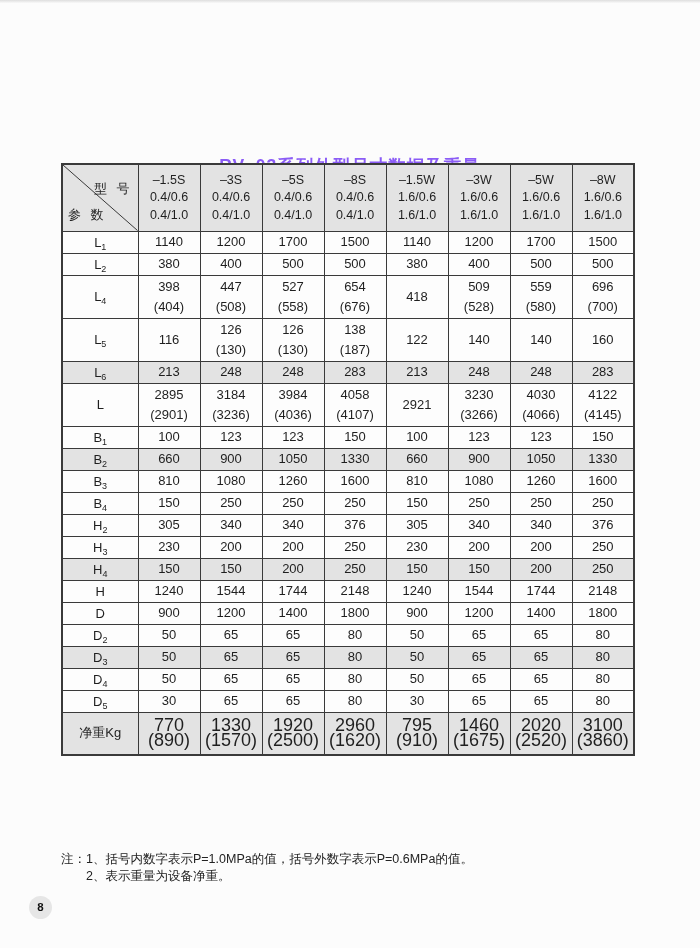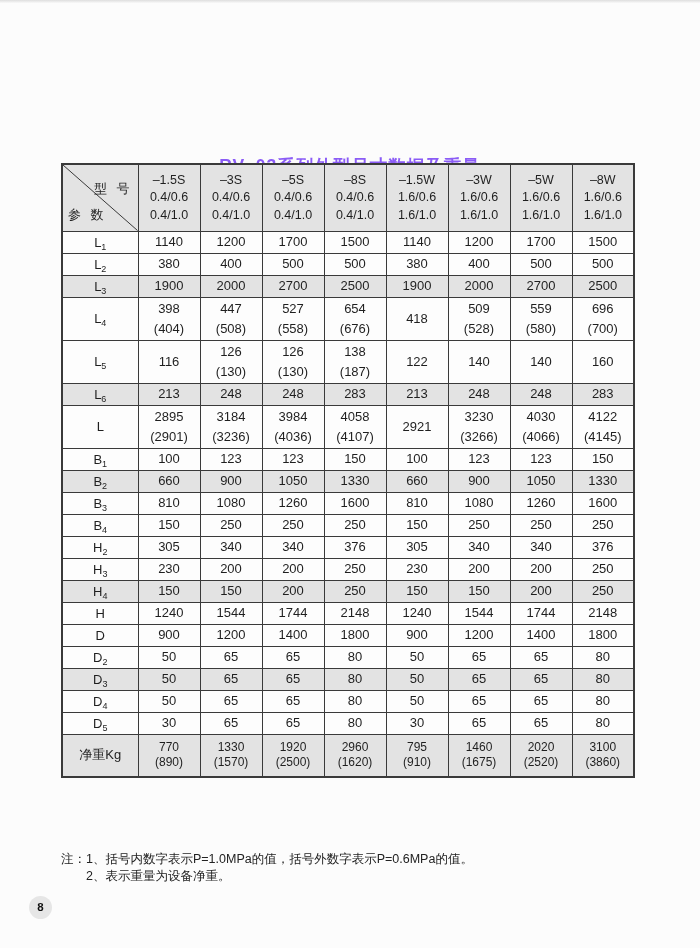--- a/index.html
+++ b/index.html
@@ -73,21 +73,21 @@
   .spec-table thead th.model-col {
     white-space: pre-line;
     line-height: 17.5px;
     font-size: 12.5px;
   }
 
   .spec-table tbody td {
     white-space: pre-line;
     line-height: 20px;
   }
-  .spec-table tbody tr.tight td { line-height: 15px; font-size: 12px; }
+  .spec-table tbody tr.tight td { line-height: 15px; font-size: 18px; }
   .spec-table tbody th.row-label { font-size: 13px; }
   .spec-table tbody th.row-label sub {
     font-size: 9px;
     vertical-align: -3px;
     line-height: 0;
   }
 
   .notes {
     position: absolute;
     left: 61px; top: 851px;
@@ -172,31 +172,20 @@
           <th class="row-label">L<sub>2</sub></th>
           <td>380</td>
           <td>400</td>
           <td>500</td>
           <td>500</td>
           <td>380</td>
           <td>400</td>
           <td>500</td>
           <td>500</td>
         </tr>
-        <tr class="shaded">
-          <th class="row-label">L<sub>3</sub></th>
-          <td>1900</td>
-          <td>2000</td>
-          <td>2700</td>
-          <td>2500</td>
-          <td>1900</td>
-          <td>2000</td>
-          <td>2700</td>
-          <td>2500</td>
-        </tr>
         <tr class="tall">
           <th class="row-label">L<sub>4</sub></th>
           <td>398
 (404)</td>
           <td>447
 (508)</td>
           <td>527
 (558)</td>
           <td>654
 (676)</td>

